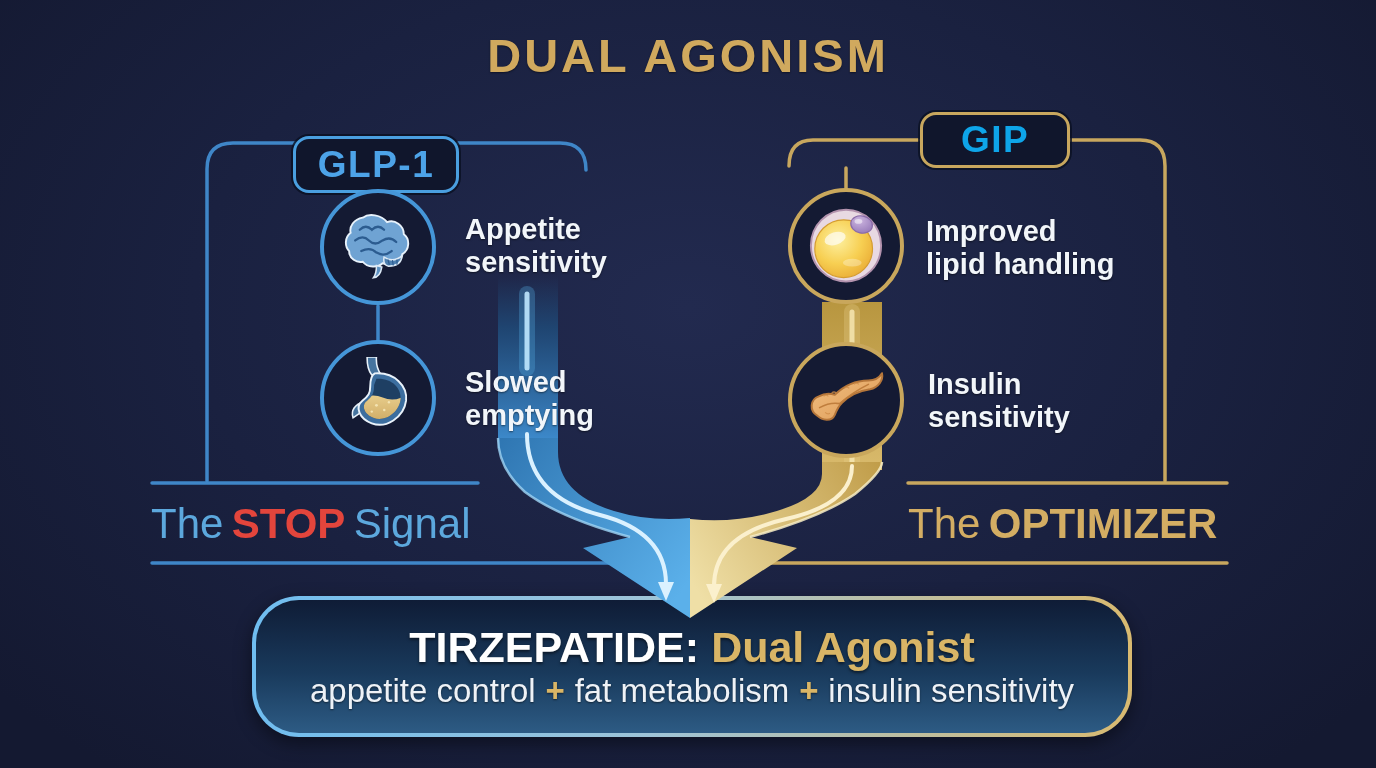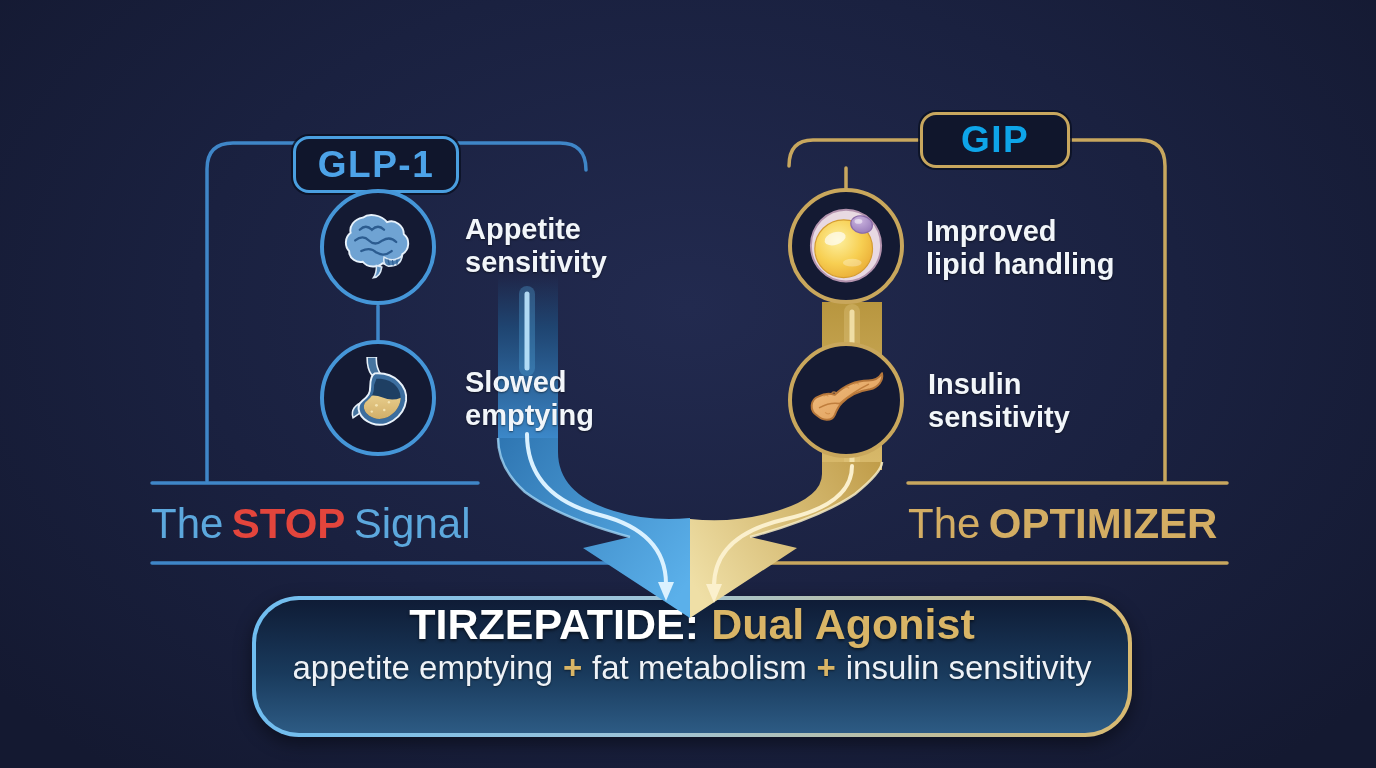--- a/index.html
+++ b/index.html
@@ -45,21 +45,21 @@
   .tagline.gold b{color:#d3ad63;}
   .result-frame{
     z-index:3;left:252px;top:596px;width:880px;height:141px;box-sizing:border-box;
     border-radius:47px;padding:4px;
     background:linear-gradient(90deg,#6fbdf0 0%,#9ec4d8 45%,#d9ba70 100%);
     box-shadow:0 6px 18px rgba(0,0,0,.45);
   }
   .result-inner{
     width:100%;height:100%;box-sizing:border-box;border-radius:43px;
     background:linear-gradient(180deg,#0f1c36 0%,#193a5c 55%,#2d5b84 100%);
-    display:flex;flex-direction:column;align-items:center;
+    display:flex;flex-direction:column;align-items:center;justify-content:center;
   }
   .result-line1{font-size:43px;font-weight:800;color:#ffffff;white-space:nowrap;text-shadow:0 2px 3px rgba(0,0,0,.5);}
   .result-line1 .accent{color:#d9b566;margin-left:0.28em;}
   .result-line2{font-size:33px;font-weight:500;color:#eef2f7;white-space:nowrap;text-shadow:0 1px 2px rgba(0,0,0,.5);}
   .result-line2 .plus{color:#d9b566;font-weight:700;margin:0 0.3em;}
 </style>
 </head>
 <body>
 
 <div class="canvas">
@@ -100,20 +100,21 @@
       <line x1="527" y1="294" x2="527" y2="368" stroke="#bfe8ff" stroke-width="5" stroke-linecap="round" opacity="0.9"></line>
     </g>
 
     <g>
       <rect x="822" y="302" width="60" height="168" fill="url(#gchan)"></rect>
       <line x1="852" y1="312" x2="852" y2="464" stroke="#e8cf8c" stroke-width="16" stroke-linecap="round" opacity="0.3"></line>
       <line x1="852" y1="312" x2="852" y2="464" stroke="#f6e7b2" stroke-width="5" stroke-linecap="round" opacity="0.85"></line>
     </g>
   </svg>
 
+  <div class="abs title">DUAL AGONISM</div>
 
   <div class="abs hormone-box blue" style="left:293px;top:116px;width:166px;height:57px;margin-top:20px;">
     <span class="lbl">GLP-1</span>
   </div>
 
   <div class="abs hormone-box gold" style="left:920px;top:112px;width:150px;height:56px;">
     <span class="lbl">GIP</span>
   </div>
 
   <div class="abs circle blue" style="left:320px;top:189px;">
@@ -232,21 +233,21 @@
   <div class="abs tagline gold" style="left:908px;top:500px;">
     <span class="reg">The</span><b>OPTIMIZER</b><span class="reg"></span>
   </div>
 
   <div class="abs result-frame">
     <div class="result-inner">
       <div class="result-line1">
         <span>TIRZEPATIDE:</span><span class="accent">Dual Agonist</span>
       </div>
       <div class="result-line2">
-        <span>appetite emptying</span><span class="plus">+</span><span>fat metabolism</span><span class="plus">+</span><span>insulin sensitivity</span>
+        <span>appetite control</span><span class="plus">+</span><span>fat metabolism</span><span class="plus">+</span><span>insulin sensitivity</span>
       </div>
     </div>
   </div>
 
   <svg id="svg-front" class="layer" width="1376" height="768" viewBox="0 0 1376 768">
     <defs>
       <linearGradient id="bfill" x1="498" y1="440" x2="690" y2="580" gradientUnits="userSpaceOnUse">
         <stop offset="0" stop-color="#2f76b2"></stop>
           <stop offset="1" stop-color="#5bb0ea"></stop>
       </linearGradient>

